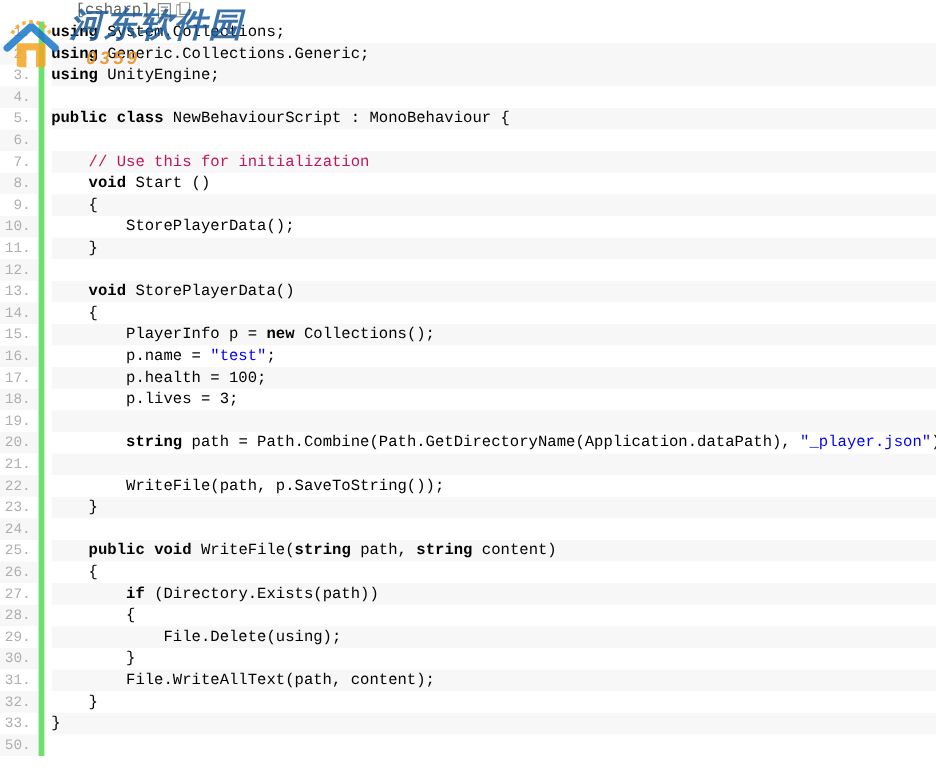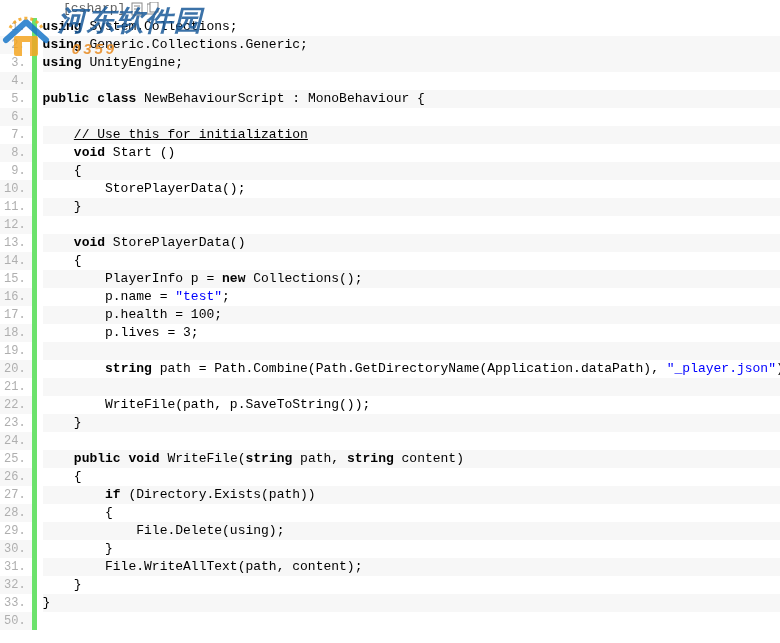--- a/index.html
+++ b/index.html
@@ -75,21 +75,21 @@
       overflow: hidden;
     }
     .code .line {
       height: 18px;
       line-height: 18px;
       white-space: pre;
       background: #fff;
     }
     .code .line.alt { background: #f7f7f7; }
     .kw { color: #000000; font-weight: bold; }
-    .com { color: #000000; text-decoration: underline; }
+    .com { color: #be185d; }
     .str { color: #0000ff; }
     .txt { color: #000; }
     .ann { color: #646464; }
     .toolbar {
       display: inline-flex;
       gap: 4px;
       margin-left: 6px;
       vertical-align: middle;
     }
     .toolbar-icon {

